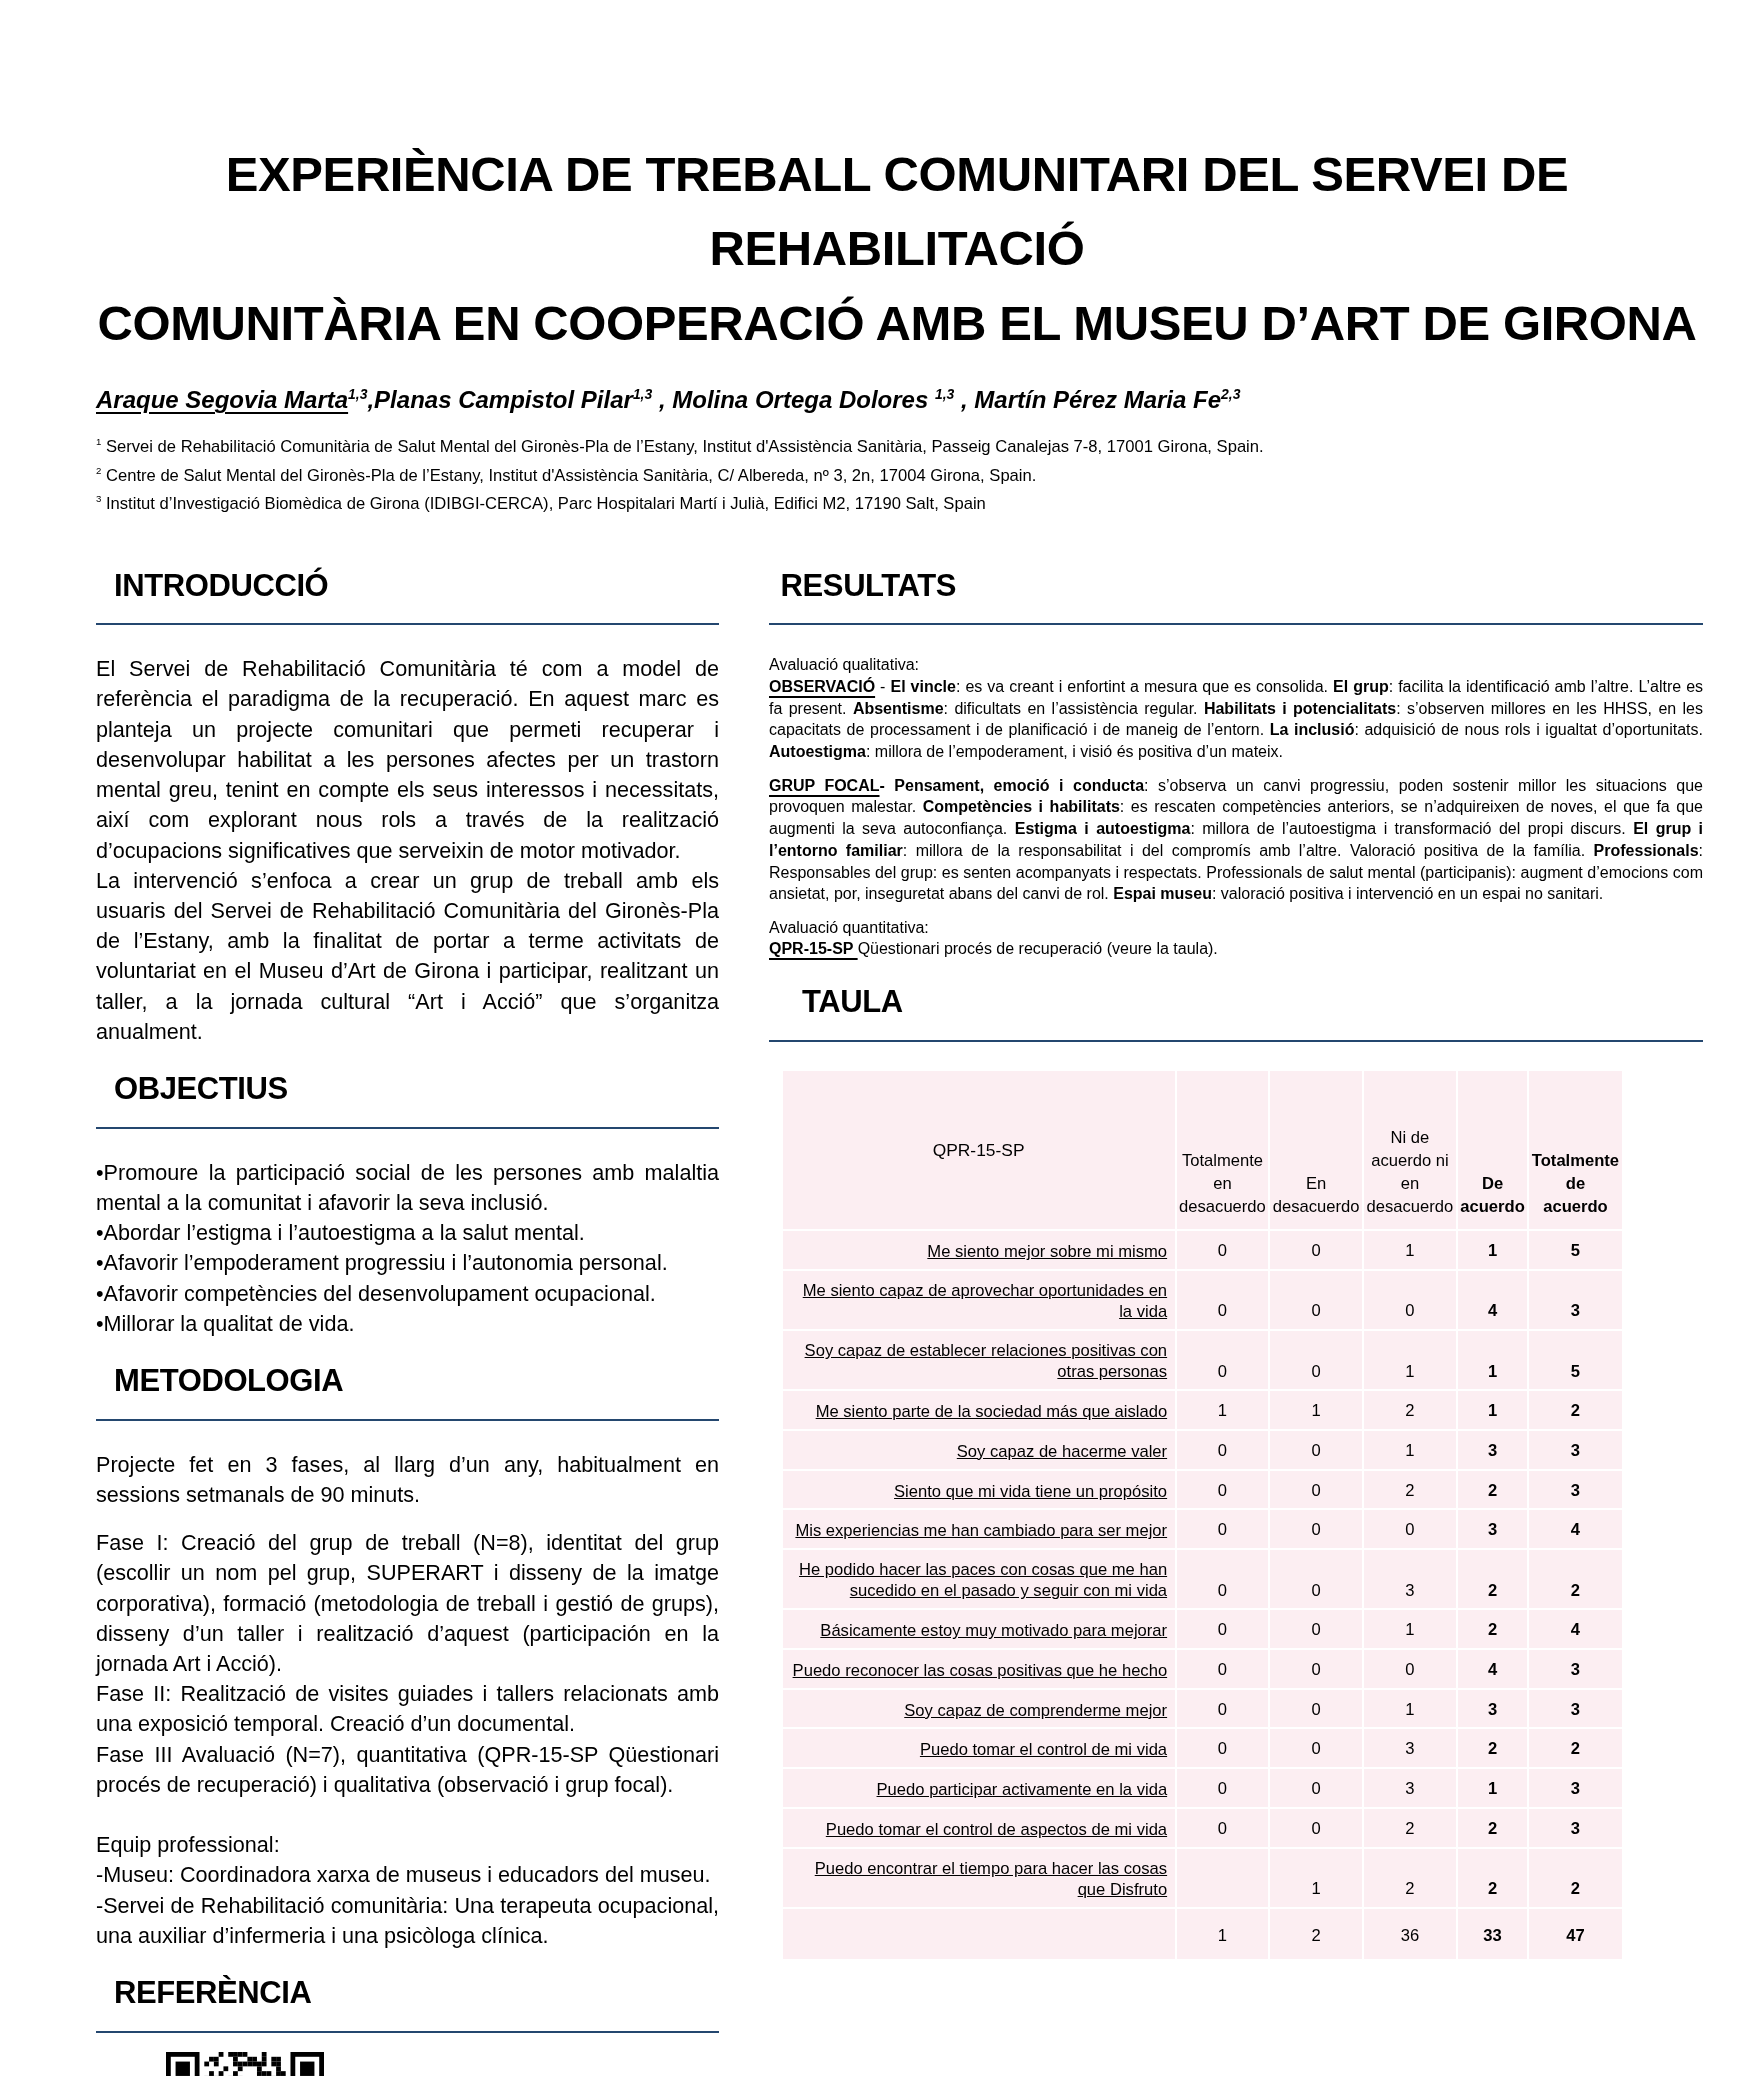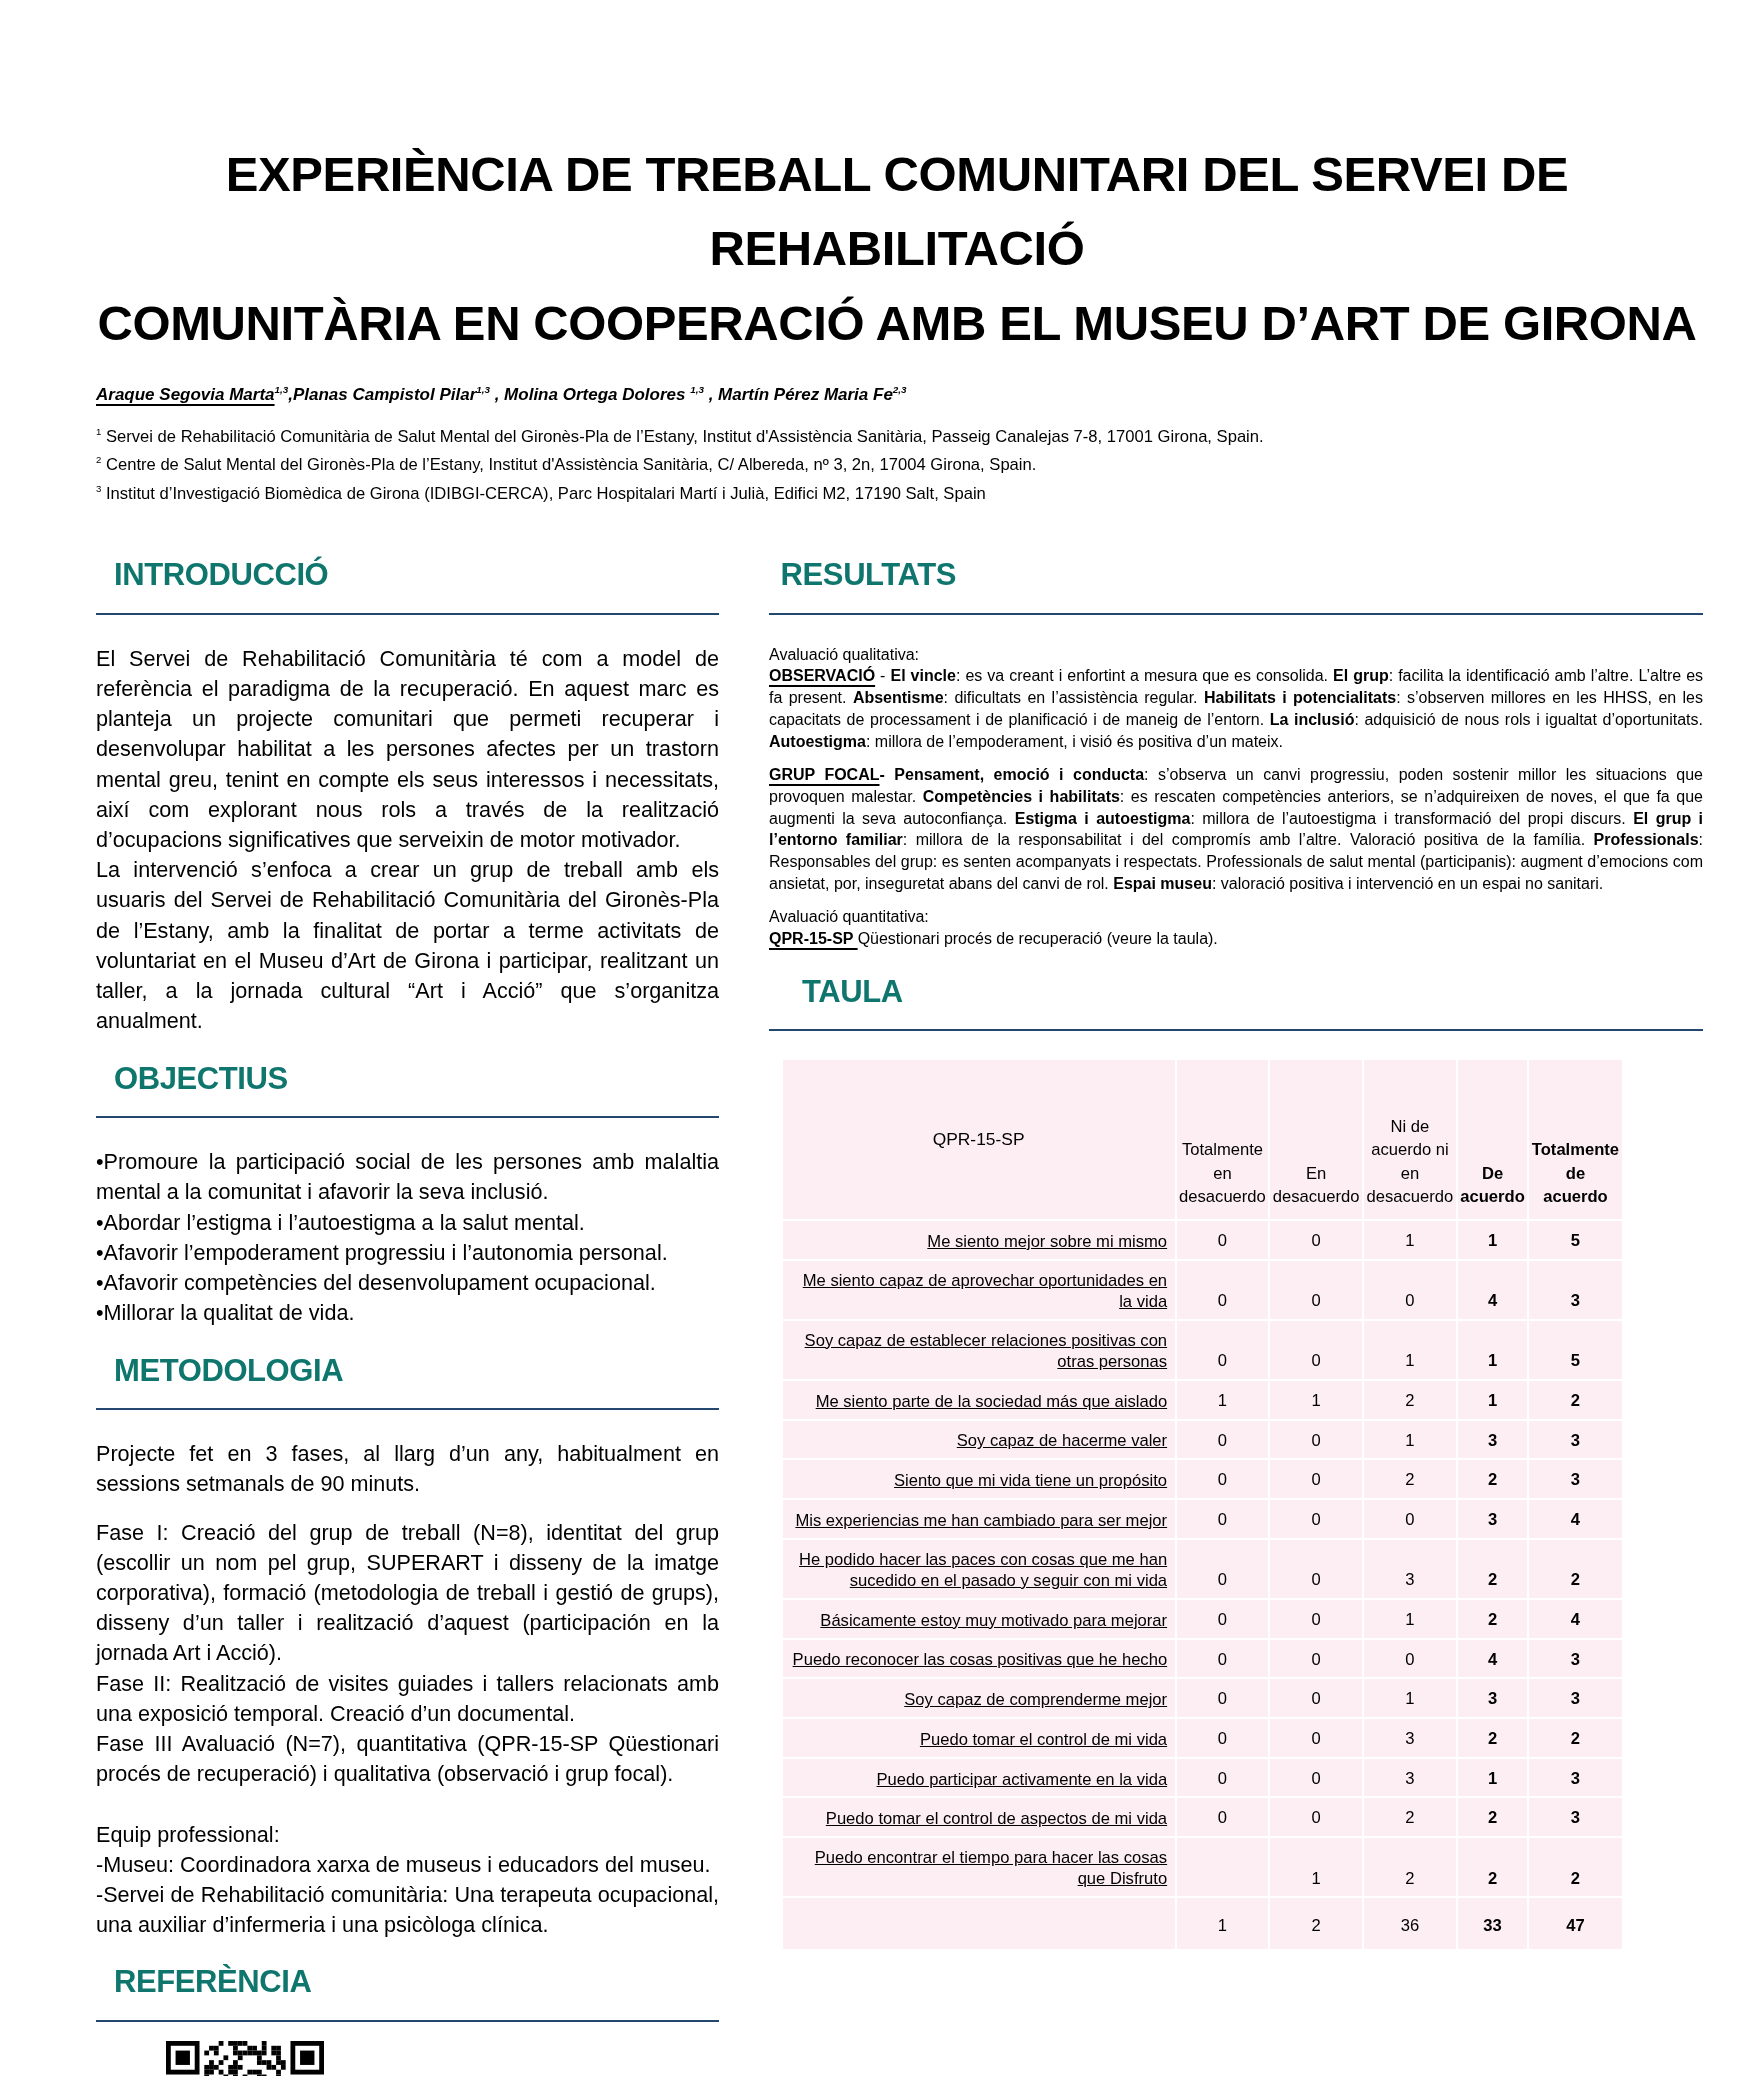--- a/index.html
+++ b/index.html
@@ -11,33 +11,33 @@
   .b{font-weight:bold;}
   .u{text-decoration:underline;text-decoration-thickness:2.1px;text-underline-offset:4.2px;}
 
   
   .head-block{padding:137px 62px 0 96px;}
   .title{
     text-align:center;font-weight:bold;font-size:49px;line-height:1.52;
     letter-spacing:-0.4px;
   }
   .authors{
-    margin-top:21.6px;font-size:17px;font-weight:bold;font-style:italic;line-height:1.5;
+    margin-top:21.6px;font-size:24px;font-weight:bold;font-style:italic;line-height:1.5;
   }
   .affils{margin-top:15px;font-size:16.6px;line-height:1.72;}
   .affils p{margin:0;}
 
   
   .columns{display:flex;gap:50px;padding:49px 57px 0 96px;align-items:flex-start;}
   .col-left{width:623px;flex:none;}
   .col-right{flex:1;min-width:0;}
 
   .sec{margin-bottom:24px;}
   .sec-head{
-    color:#0f766e;font-weight:bold;font-size:31px;line-height:1.15;
+    color:#000000;font-weight:bold;font-size:31px;line-height:1.15;
     padding-left:18px;letter-spacing:-0.4px;
   }
   .col-right .sec-head{padding-left:11.6px;}
   .sec-head.indent-more{padding-left:33px;}
   .sec-rule{border:none;border-top:2.1px solid #24476f;margin:20px 0 0 0;}
   .sec-body{margin-top:29px;text-align:justify;}
   .col-left .sec-body{font-size:21.6px;line-height:1.40;}
   .col-right .sec-body{font-size:16px;line-height:1.36;}
   .sec-body p{margin:0;}
 

